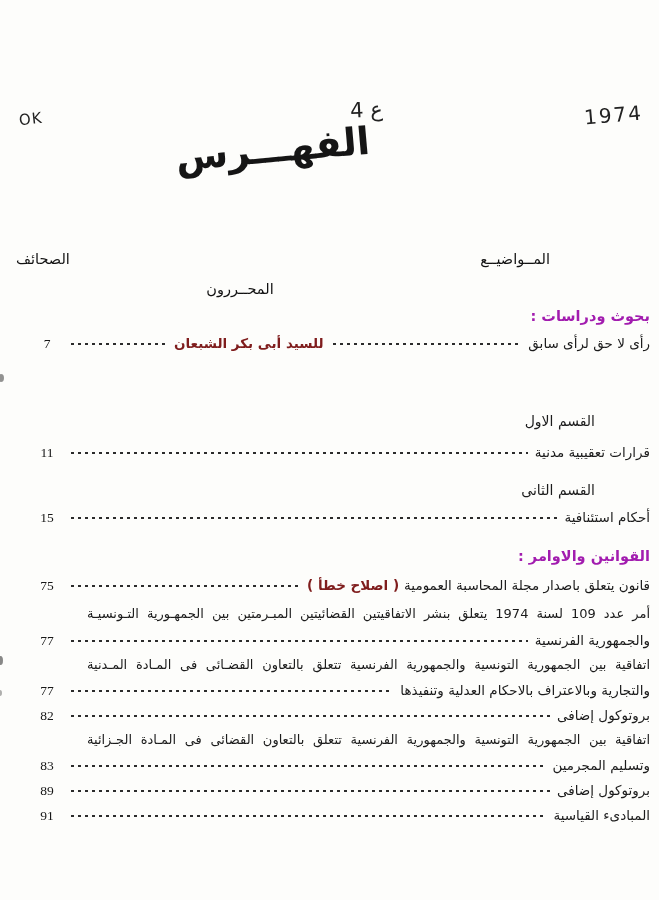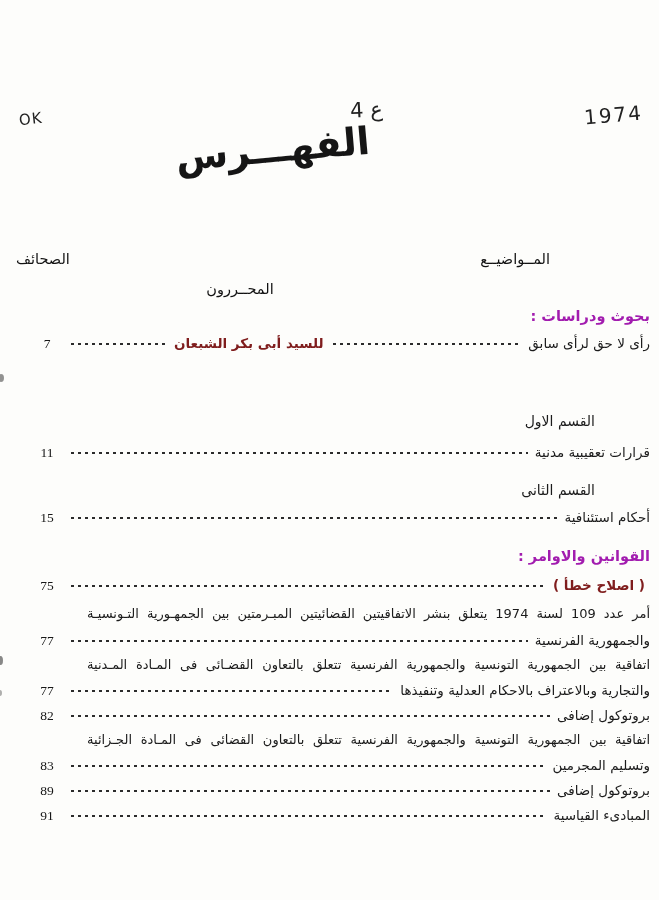--- a/index.html
+++ b/index.html
@@ -93,20 +93,21 @@
 
   <div class="row flexrow" style="top:507px">
     <span class="t">أحكام استئنافية</span>
     <span class="dots"></span>
     <span class="pg">15</span>
   </div>
 
   <div class="row section" style="top:546px">القوانين والاوامر :</div>
 
   <div class="row flexrow" style="top:575px">
+    <span class="t">قانون يتعلق باصدار مجلة المحاسبة العمومية</span>
     <span class="t bold gap-r">( اصلاح خطأ )</span>
     <span class="dots"></span>
     <span class="pg">75</span>
   </div>
 
   <div class="row justline" style="top:604px">أمر عدد 109 لسنة 1974 يتعلق بنشر الاتفاقيتين القضائيتين المبـرمتين بين الجمهـورية التـونسيـة</div>
   <div class="row flexrow" style="top:630px">
     <span class="t">والجمهورية الفرنسية</span>
     <span class="dots"></span>
     <span class="pg">77</span>

